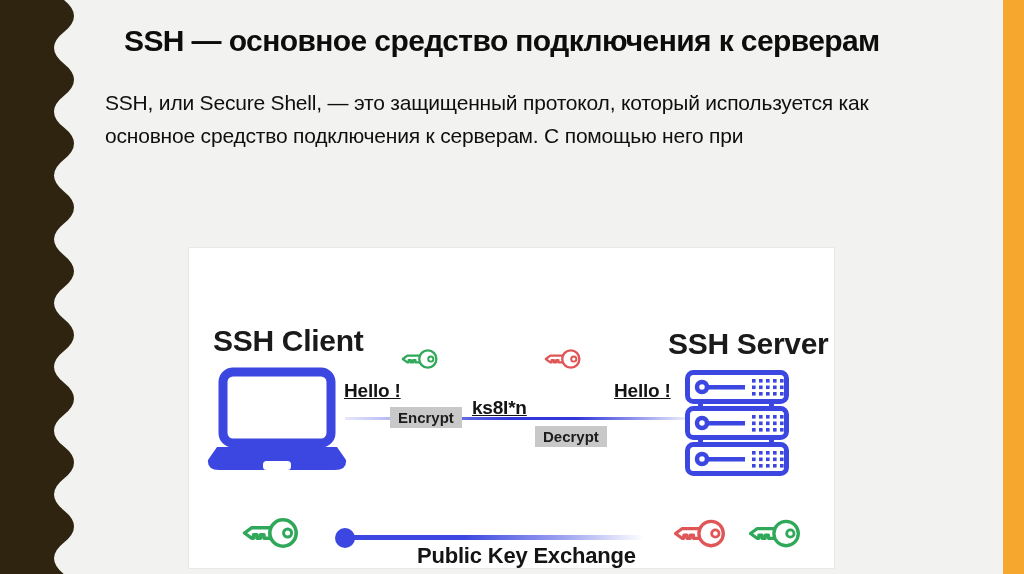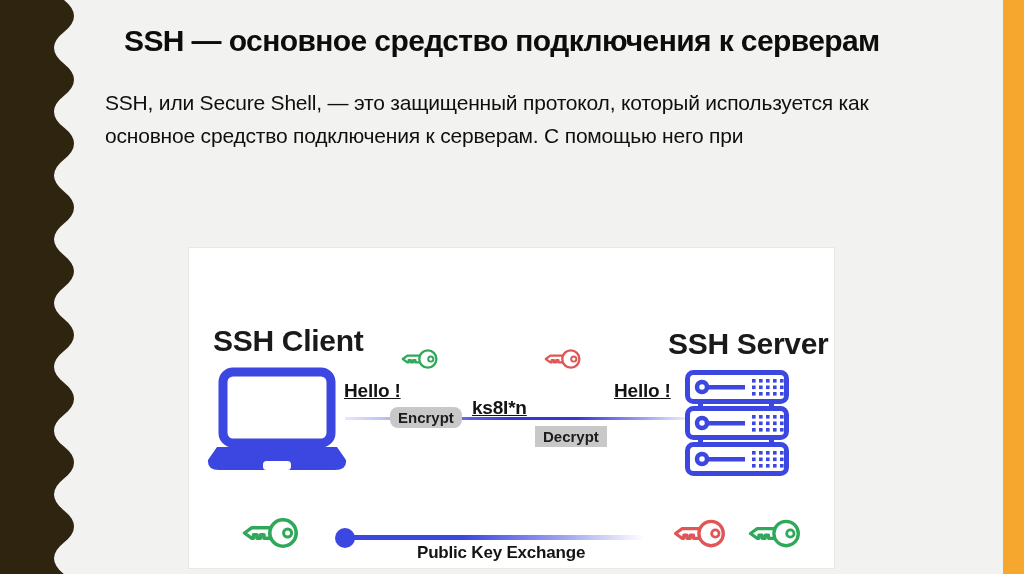--- a/index.html
+++ b/index.html
@@ -33,21 +33,21 @@
   .client-label{left:24px;top:76px;width:130px;}
   .server-label{left:479px;top:79px;width:132px;}
   .msg{font-size:19px;font-weight:bold;color:#141414;white-space:nowrap;letter-spacing:-0.2px;text-decoration:underline;}
   .hello-left{left:155px;top:132px;}
   .cipher{left:283px;top:149px;}
   .hello-right{left:425px;top:132px;}
   .proc-label{
     font-size:15px;font-weight:bold;color:#1c1c1c;
     background:#C8C8C8;padding:2px 8px;white-space:nowrap;
   }
-  .encrypt{left:201px;top:159px;border-radius:8px;}
+  .encrypt{left:201px;top:159px;}
   .decrypt{left:346px;top:159px;margin-top:19px;}
   .conn-line{
     left:156px;top:169px;width:341px;height:3px;
     background:linear-gradient(90deg,
       rgba(60,70,224,0.12) 0%, rgba(60,70,224,0.55) 22%,
       #3237D9 48%, #3237D9 68%,
       rgba(60,70,224,0.55) 86%, rgba(60,70,224,0.10) 100%);
   }
   .laptop-icon{left:17px;top:119px;width:142px;height:106px;}
   .server-icon{left:496px;top:122px;width:104px;height:106px;}
@@ -61,21 +61,21 @@
   .exch-dot{
     left:146px;top:280px;width:20px;height:20px;border-radius:50%;
     background:#3C46E0;
   }
   .exch-line{
     left:163px;top:287px;width:292px;height:5px;border-radius:3px;
     background:linear-gradient(90deg,#3C46E0 0%,#3C46E0 38%,
       rgba(60,70,224,0.5) 72%,rgba(60,70,224,0) 100%);
   }
   .exch-label{
-    left:228px;top:295px;font-size:17px;font-weight:bold;color:#141414;
+    left:228px;top:295px;font-size:22px;font-weight:bold;color:#141414;
     white-space:nowrap;letter-spacing:-0.2px;
   }
   .defs-hidden{position:absolute;width:0;height:0;overflow:hidden;}
 </style>
 </head>
 <body>
 
 <svg class="defs-hidden" aria-hidden="true">
   <defs>
     <g id="key-shape" fill="none" stroke="currentColor">

